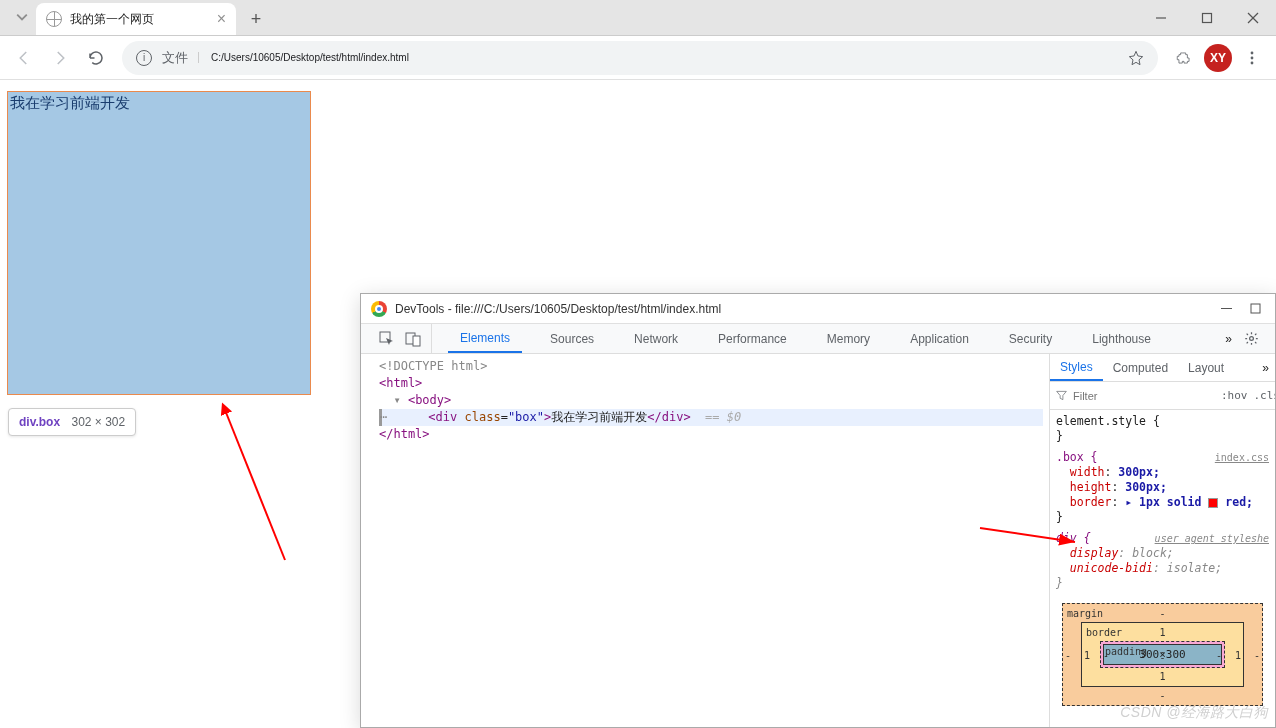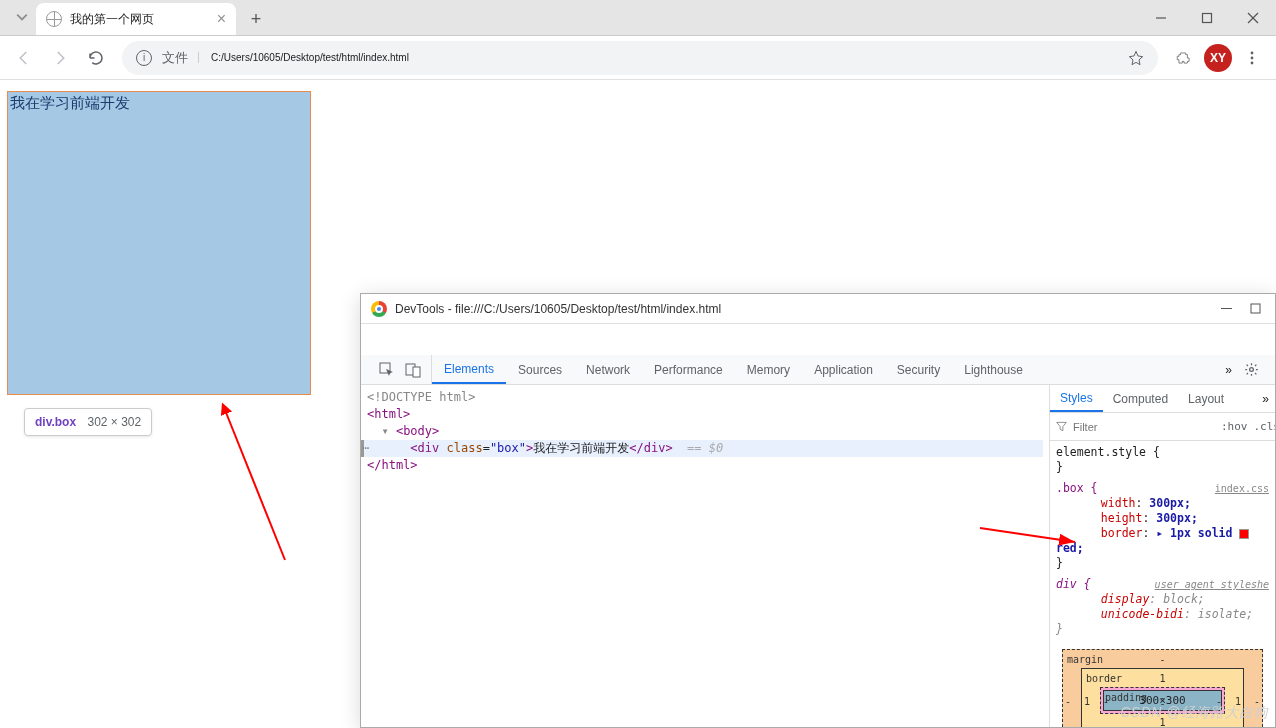--- a/index.html
+++ b/index.html
@@ -27,61 +27,61 @@
   .omnibox { flex:1; height:34px; background:#f1f3f4; border-radius:17px; display:flex; align-items:center; padding:0 14px; gap:10px; margin:0 6px; }
   .info-icon { width:16px; height:16px; border:1.5px solid #5f6368; border-radius:50%; display:flex; align-items:center; justify-content:center; font-size:10px; color:#5f6368; }
   .file-label { font-size:13px; color:#5f6368; }
   .url { font-size:10px; color:#202124; border-left:1px solid #ccc; padding-left:12px; }
   .tool-icon { width:32px; height:32px; display:flex; align-items:center; justify-content:center; color:#5f6368; }
   .avatar { width:28px; height:28px; border-radius:50%; background:#c5221f; color:#fff; display:flex; align-items:center; justify-content:center; font-size:12px; font-weight:600; }
 
   
   .viewport { position:relative; height:calc(728px - 80px); background:#fff; }
   .box-el { position:absolute; left:8px; top:12px; width:302px; height:302px; background:#a5c8e4; outline:1px solid #ea8a4d; font-size:15px; color:#1a3d6e; padding:2px 2px; }
-  .tooltip { position:absolute; left:24px; top:328px; background:#fff; border:1px solid #ccc; border-radius:4px; padding:6px 10px; font-size:12px; box-shadow:0 1px 3px rgba(0,0,0,.1); }
+  .tooltip { position:absolute; left:8px; top:328px; background:#fff; border:1px solid #ccc; border-radius:4px; padding:6px 10px; font-size:12px; box-shadow:0 1px 3px rgba(0,0,0,.1); }
   .tooltip b { color:#6f42c1; }
   .tooltip .dim { color:#5f6368; margin-left:8px; }
 
   
   .devtools { position:absolute; left:360px; top:213px; right:0; bottom:0; background:#fff; border:1px solid #aaa; box-shadow:0 4px 20px rgba(0,0,0,.15); display:flex; flex-direction:column; font-size:12px; }
   .dt-title { height:30px; display:flex; align-items:center; padding:0 10px; gap:8px; background:#fff; border-bottom:1px solid #e0e0e0; }
   .chrome-logo { width:16px; height:16px; border-radius:50%; background:conic-gradient(#ea4335 0 120deg, #34a853 120deg 240deg, #fbbc05 240deg 360deg); position:relative; }
   .chrome-logo:after { content:""; position:absolute; inset:4px; background:#4285f4; border-radius:50%; border:2px solid #fff; }
   .dt-title-text { flex:1; font-size:12px; color:#333; }
   .dt-win { display:flex; gap:18px; padding-right:4px; }
-  .dt-tabs { height:30px; display:flex; align-items:center; padding:0 8px; gap:0; border-bottom:1px solid #ddd; background:#f8f9fa;margin-top:31px; }
+  .dt-tabs { height:30px; display:flex; align-items:center; padding:0 8px; gap:16px; border-bottom:1px solid #ddd; background:#f8f9fa; }
   .dt-inspect { display:flex; gap:10px; padding:0 10px; border-right:1px solid #ddd; align-items:center; height:100%;}
   .dt-tab { padding:0 12px; height:100%; display:flex; align-items:center; color:#5f6368; cursor:pointer; }
   .dt-tab.active { color:#1a73e8; border-bottom:2px solid #1a73e8; }
   .dt-more { margin-left:auto; padding-right:8px; display:flex; gap:12px; align-items:center; }
   .dt-gear { color:#5f6368; }
 
   .dt-body { flex:1; display:flex; overflow:hidden; }
   .dt-dom { flex:1; overflow:auto; padding:4px 6px; font-family:Consolas, monospace; font-size:12px; line-height:17px; color:#222; border-right:1px solid #ddd; }
-  .dt-dom .line { white-space:pre; }
+  .dt-dom .line { white-space:pre;margin-left:12px; }
   .tag-b { color:#881280; }
   .attr-n { color:#994500; }
   .attr-v { color:#1a1aa6; }
   .txt { color:#222; }
   .eq0 { color:#aaa; font-style:italic; }
   .sel-line { background:#e8f0fe; border-left:3px solid #999; margin-left:-6px; padding-left:3px; position:relative; }
   .sel-line:before { content:"⋯"; position:absolute; left:-2px; top:0; color:#888;}
   .caret { color:#888; }
   .doctype { color:#888; }
 
   .dt-side { width:225px; display:flex; flex-direction:column; overflow:hidden; }
   .side-tabs { display:flex; align-items:center; height:28px; border-bottom:1px solid #ddd; }
   .side-tab { padding:0 10px; font-size:12px; color:#5f6368; height:100%; display:flex; align-items:center; }
   .side-tab.active { color:#1a73e8; border-bottom:2px solid #1a73e8; }
   .side-tools { height:28px; display:flex; align-items:center; gap:6px; padding:0 6px; border-bottom:1px solid #ddd; font-size:11px; }
   .side-tools input { flex:1; border:none; outline:none; font-size:11px; background:transparent; }
   .chip { color:#5f6368; font-family:monospace; }
   .styles { flex:1; overflow:auto; font-family:Consolas, monospace; font-size:11.5px; line-height:15px; padding:4px 6px; }
   .rule .sel { color:#881280; }
-  .rule .prop { color:#c80000;margin-left:31px; }
+  .rule .prop { color:#c80000; }
   .rule .val { color:#1a1aa6;font-weight:bold; }
   .rule .src { float:right; color:#888; text-decoration:underline; font-size:10px; }
   .rule .gray { color:#888; font-style:italic; }
   .swatch { display:inline-block; width:10px; height:10px; background:red; border:1px solid #999; vertical-align:middle; }
   .rule { margin-bottom:6px; }
 
   
   .boxmodel-wrap { padding:6px; }
   .bm-margin { border:1px dashed #333; background:#f9cc9d; padding:18px; position:relative; }
   .bm-border { border:1px solid #333; background:#fddf9f; padding:18px; position:relative; }

